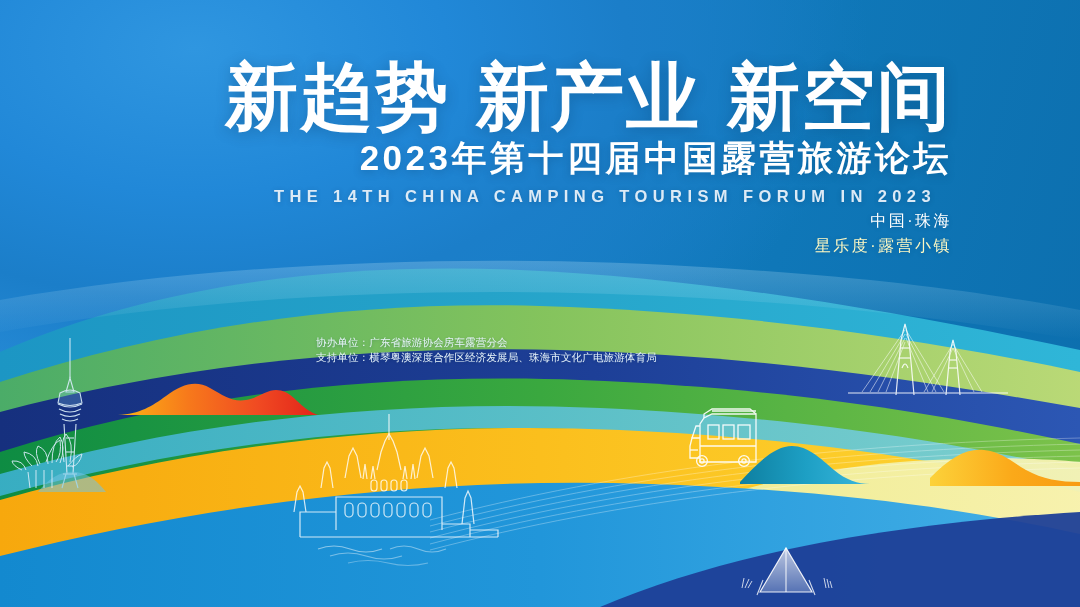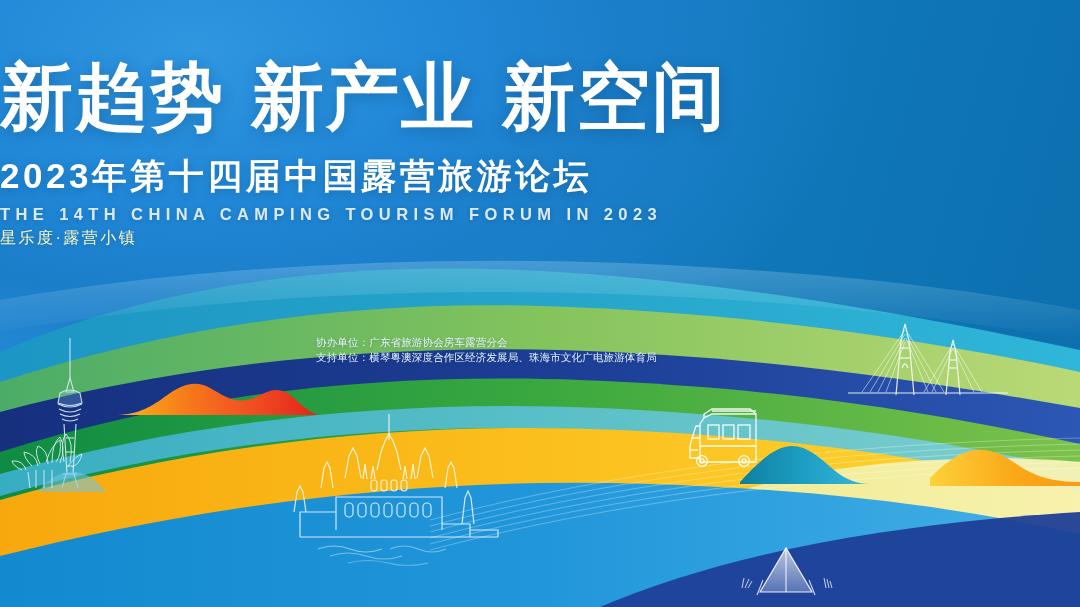--- a/index.html
+++ b/index.html
@@ -31,37 +31,37 @@
     width: 1080px;
     height: 607px;
   }
 
   
   #textblock {
     position: absolute;
     left: 0;
     top: 0;
     width: 952px;
-    text-align: left;
+    text-align: right;
     z-index: 5;
   }
   .headline {
     margin: 0;
     padding-top: 58px;
     color: #ffffff;
     font-size: 73px;
     line-height: 1.06;
     font-weight: bold;
     letter-spacing: 2px;
     text-shadow: 0 3px 14px rgba(4,48,86,0.30);
     white-space: nowrap;
   }
   .headline .gap { display: inline-block; width: 26px; }
   .subtitle-cn {
-    margin: 18px 0 0 0;
+    margin: 0 0 0 0;
     color: #ffffff;
     font-size: 35px;
     font-weight: bold;
     letter-spacing: 3.5px;
     text-shadow: 0 2px 9px rgba(4,48,86,0.26);
     white-space: nowrap;
   }
   .subtitle-en {
     margin: 5px 16px 0 0;
     color: #dceaf6;
@@ -362,20 +362,21 @@
       <path fill="url(#gGlow)" opacity="0.5" d="M0,300 C220,262 480,252 720,268 C880,278 980,292 1080,310 L1080,340 C960,320 840,306 700,298 C460,284 220,294 0,332 Z"></path>
     </svg>
   </div>
 
   <div id="textblock">
     <h1 class="headline">
       <span>新趋势</span><span class="gap"></span><span>新产业</span><span class="gap"></span><span>新空间</span>
     </h1>
     <div class="subtitle-cn">2023年第十四届中国露营旅游论坛</div>
     <div class="subtitle-en">THE 14TH CHINA CAMPING TOURISM FORUM IN 2023</div>
+    <div class="place">中国·珠海</div>
     <div class="venue">星乐度·露营小镇</div>
   </div>
 
   <div id="credits">
     <div class="credit-line">协办单位：广东省旅游协会房车露营分会</div>
     <div class="credit-line">支持单位：横琴粤澳深度合作区经济发展局、珠海市文化广电旅游体育局</div>
   </div>
 
 </div>
 

